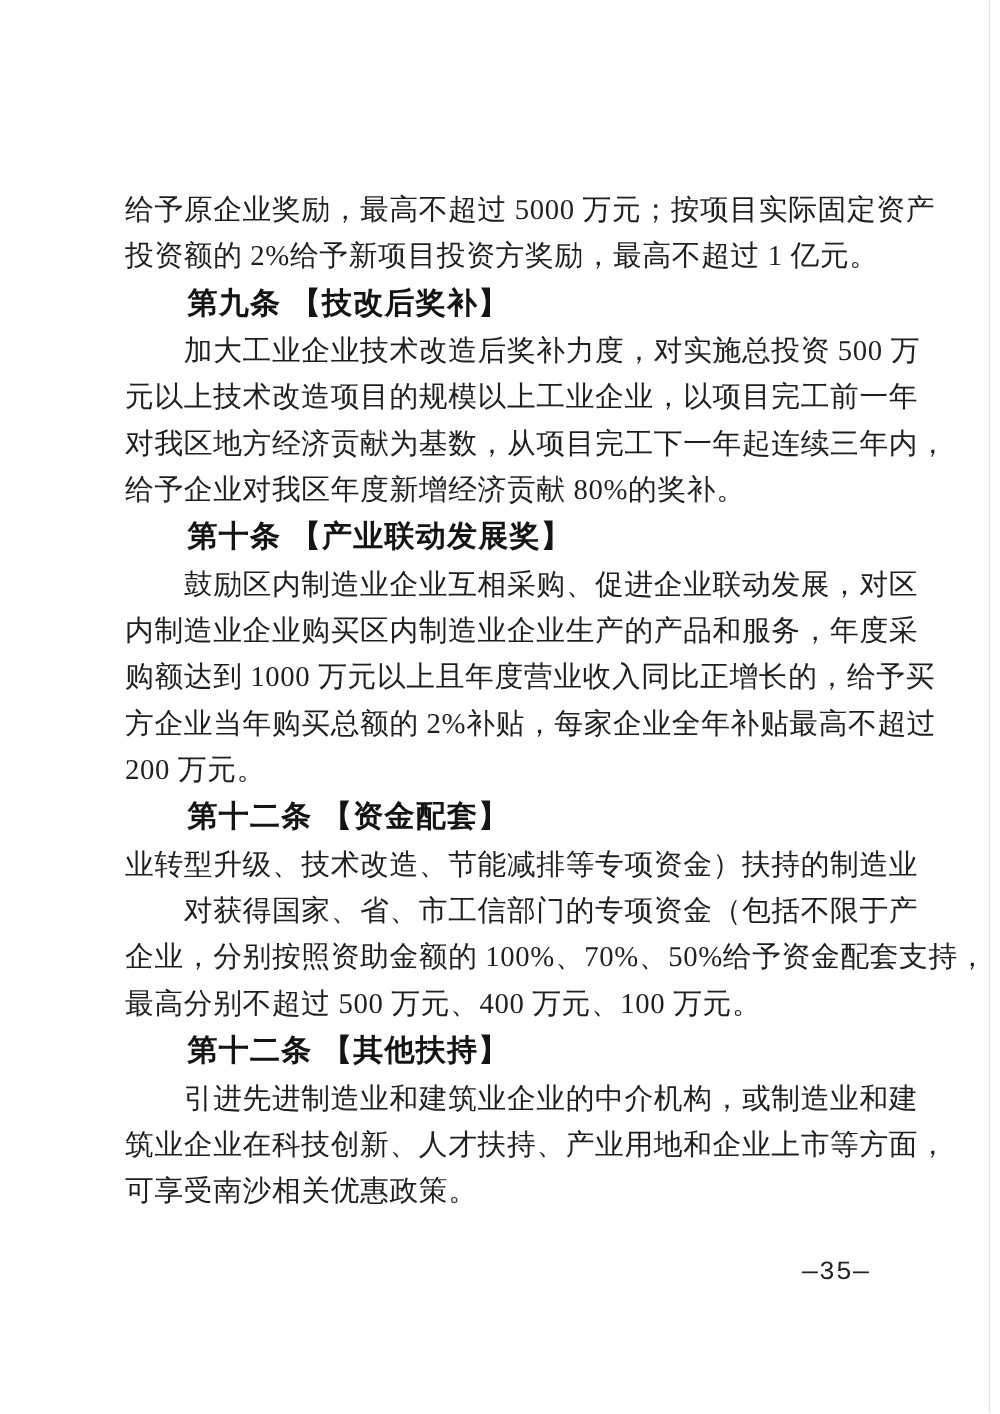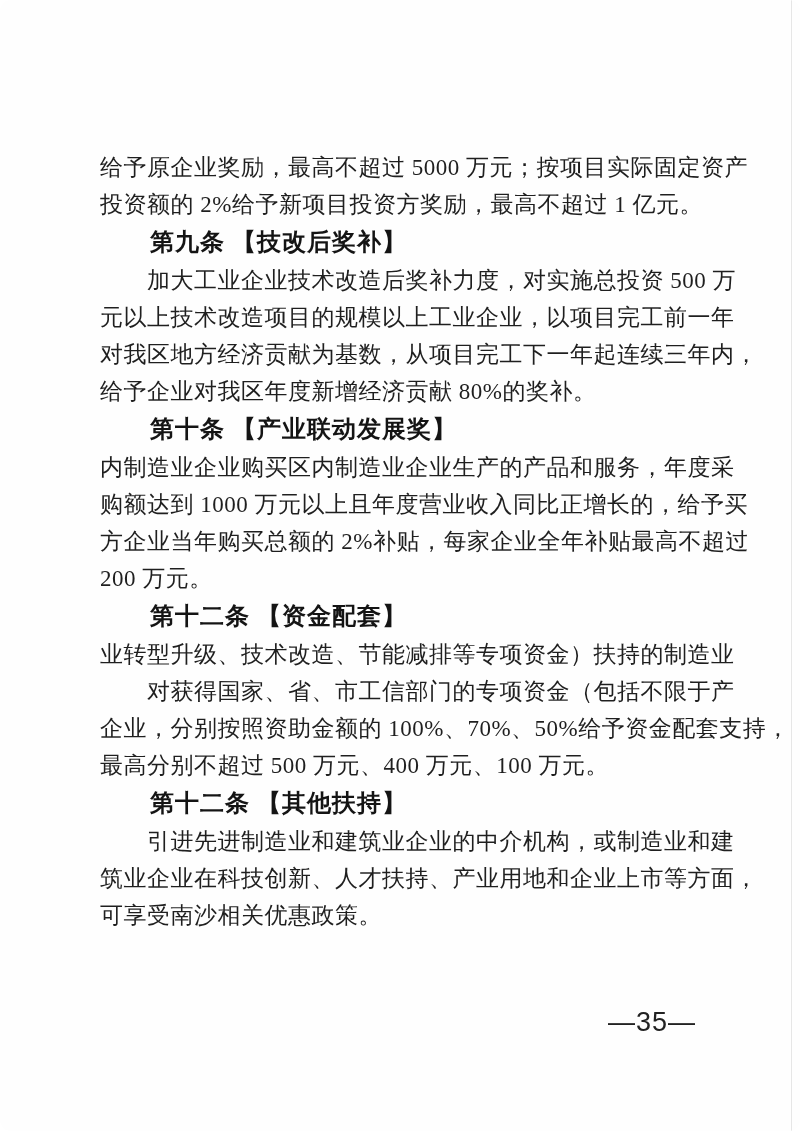--- a/index.html
+++ b/index.html
@@ -42,37 +42,37 @@
   }
   .line.short {
     text-align: center;
     text-align-last: left;
     white-space: normal;
   }
   .line.indent {
     text-indent: 47px;
   }
   .heading {
-    font-family: Liberation Serif, serif;
+    font-family: Liberation Sans, sans-serif;
     font-weight: bold;
     color: #141414;
     font-size: 24px;
     line-height: 37px;
     padding-left: 50px;
     margin: 1px 0 1px 0;
     letter-spacing: 1px;
   }
   .page-number {
     position: absolute;
     top: 1007px;
     right: 104px;
-    font-size: 27px;
+    font-size: 21px;
     letter-spacing: 1px;
     color: #222;
-    font-family: Liberation Sans, sans-serif;
+    font-family: Liberation Mono, monospace;
   }
 </style>
 </head>
 <body>
 
 <div class="page">
   <div class="scan-edge"></div>
 
   <div class="text-col">
 
@@ -84,20 +84,21 @@
     <div class="heading">第九条 【技改后奖补】</div>
     <div class="paragraph">
       <div class="line indent">加大工业企业技术改造后奖补力度，对实施总投资 500 万</div>
       <div class="line">元以上技术改造项目的规模以上工业企业，以项目完工前一年</div>
       <div class="line">对我区地方经济贡献为基数，从项目完工下一年起连续三年内，</div>
       <div class="line short">给予企业对我区年度新增经济贡献 80%的奖补。</div>
     </div>
 
     <div class="heading">第十条 【产业联动发展奖】</div>
     <div class="paragraph">
+      <div class="line indent">鼓励区内制造业企业互相采购、促进企业联动发展，对区</div>
       <div class="line">内制造业企业购买区内制造业企业生产的产品和服务，年度采</div>
       <div class="line">购额达到 1000 万元以上且年度营业收入同比正增长的，给予买</div>
       <div class="line">方企业当年购买总额的 2%补贴，每家企业全年补贴最高不超过</div>
       <div class="line short">200 万元。</div>
     </div>
 
     <div class="heading">第十二条 【资金配套】</div>
     <div class="paragraph">
       <div class="line">业转型升级、技术改造、节能减排等专项资金）扶持的制造业</div>
       <div class="line indent">对获得国家、省、市工信部门的专项资金（包括不限于产</div>

